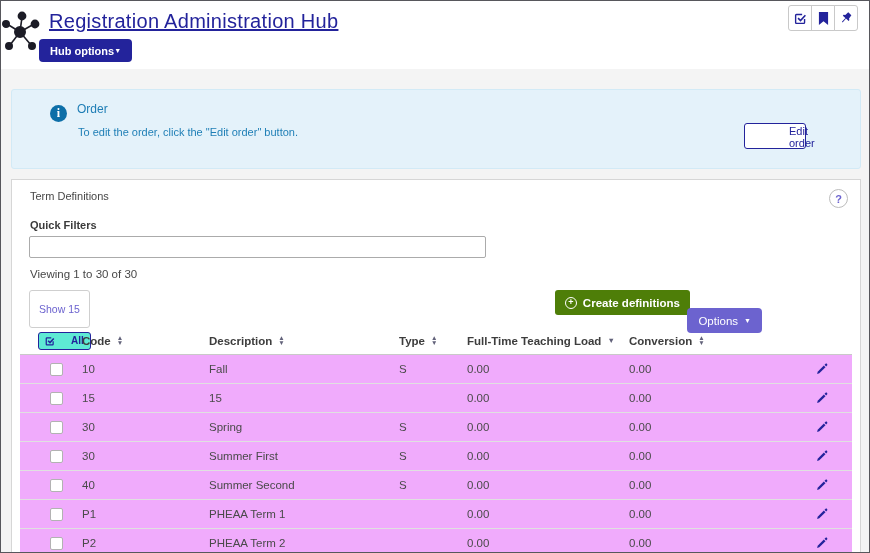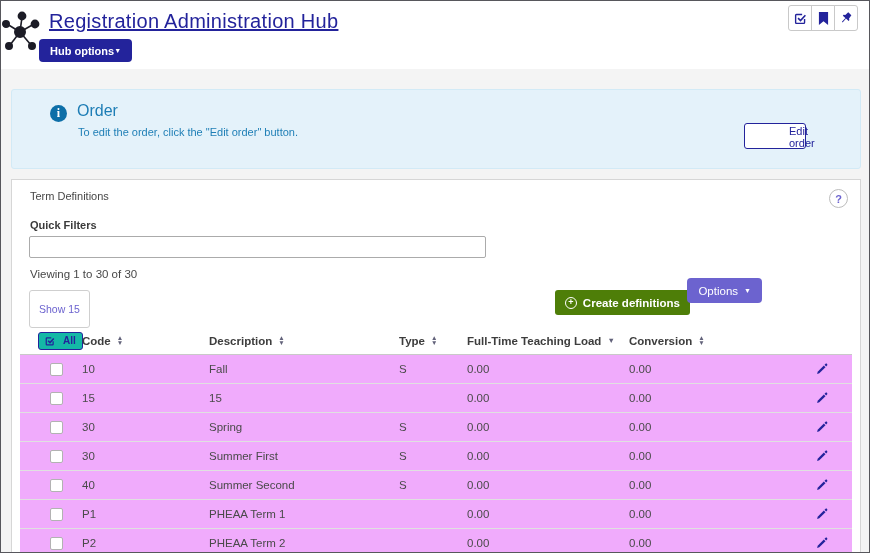--- a/index.html
+++ b/index.html
@@ -32,21 +32,21 @@
   
   .order-box{
     position:absolute;left:10px;top:88px;width:850px;height:80px;box-sizing:border-box;
     background:#e4f2fa;border:1px solid #d2eaf6;border-radius:3px;
   }
   .info-icon{
     position:absolute;left:38px;top:15px;width:17px;height:17px;border-radius:50%;
     background:#0d6fa8;color:#fff;font-size:12px;font-weight:bold;line-height:17px;
     text-align:center;font-family:"Liberation Serif",serif;
   }
-  .order-title{position:absolute;left:65px;top:12px;font-size:16px;color:#1d7db5;font-weight:400;margin:0;}
+  .order-title{position:absolute;left:65px;top:12px;font-size:12px;color:#1d7db5;font-weight:400;margin:0;}
   .order-desc{position:absolute;left:66px;top:36px;font-size:11px;color:#1f7fb6;}
   .edit-order-btn{
     position:absolute;right:54px;top:33px;width:62px;height:26px;background:#fff;
     border:1px solid #23239b;border-radius:3px;color:#23239b;font-size:11px;
     font-family:"Liberation Sans",sans-serif;cursor:pointer;padding-left:44px;
   }
   
   .term-panel{
     position:absolute;left:10px;top:178px;width:850px;height:380px;box-sizing:border-box;
     background:#fff;border:1px solid #d6d6d6;
@@ -72,43 +72,43 @@
   .create-btn{
     position:absolute;right:170px;top:110px;height:25px;background:#4e7e08;border:none;
     border-radius:3px;color:#fff;font-size:11.5px;font-weight:bold;padding:0 10px;
     display:flex;align-items:center;gap:6px;cursor:pointer;font-family:"Liberation Sans",sans-serif;
   }
   .plus-circle{
     width:12px;height:12px;border-radius:50%;border:1.4px solid #fff;box-sizing:border-box;
     display:flex;align-items:center;justify-content:center;font-size:9px;font-weight:bold;line-height:1;
   }
   .options-btn{
-    position:absolute;right:98px;top:98px;height:25px;background:#6c63cf;border:none;
+    position:absolute;right:98px;top:128px;height:25px;background:#6c63cf;border:none;
     border-radius:4px;color:#fff;font-size:11.5px;padding:0 11px;display:flex;align-items:center;
     gap:6px;cursor:pointer;font-family:"Liberation Sans",sans-serif;
   }
   
   .tbl{position:absolute;left:8px;right:8px;top:147px;}
   .t-head{display:flex;align-items:center;height:27px;border-bottom:1px solid #c9c9c9;
     font-size:11.5px;font-weight:bold;color:#3d3d3d;}
   .t-row{display:flex;align-items:center;height:28px;border-bottom:1px solid #e0e0e0;
     font-size:11.5px;color:#4a4a4a;background:#f0abfc;}
   .c-sel{width:62px;flex:none;}
   .c-code{width:127px;flex:none;}
   .c-desc{width:190px;flex:none;}
   .c-type{width:68px;flex:none;}
   .c-ftl{width:162px;flex:none;}
   .c-conv{width:163px;flex:none;}
   .c-edit{flex:1;display:flex;justify-content:flex-end;padding-right:22px;}
   .hcell{display:flex;align-items:center;gap:6px;cursor:pointer;}
   .sort{display:inline-flex;flex-direction:column;color:#62627a;line-height:4.5px;font-size:6.5px;}
   .sort .one{font-size:7.5px;line-height:7px;}
   .all-btn{
-    margin-left:18px;height:18px;background:#14b8a6;border:1px solid #23239b;border-radius:3px;
-    color:#23239b;font-size:10px;font-weight:bold;display:flex;align-items:center;gap:8px;
+    margin-left:18px;height:18px;background:#5eead4;border:1px solid #23239b;border-radius:3px;
+    color:#23239b;font-size:10px;font-weight:bold;display:flex;align-items:center;gap:16px;
     padding:0 6px;cursor:pointer;font-family:"Liberation Sans",sans-serif;
   }
   .row-cb{
     margin-left:30px;width:13px;height:13px;border:1px solid #b2b2b2;border-radius:2px;
     background:#fff;cursor:pointer;box-sizing:border-box;
   }
   .edit-btn{background:none;border:none;cursor:pointer;padding:2px;display:flex;align-items:center;}
 </style>
 </head>
 <body>

